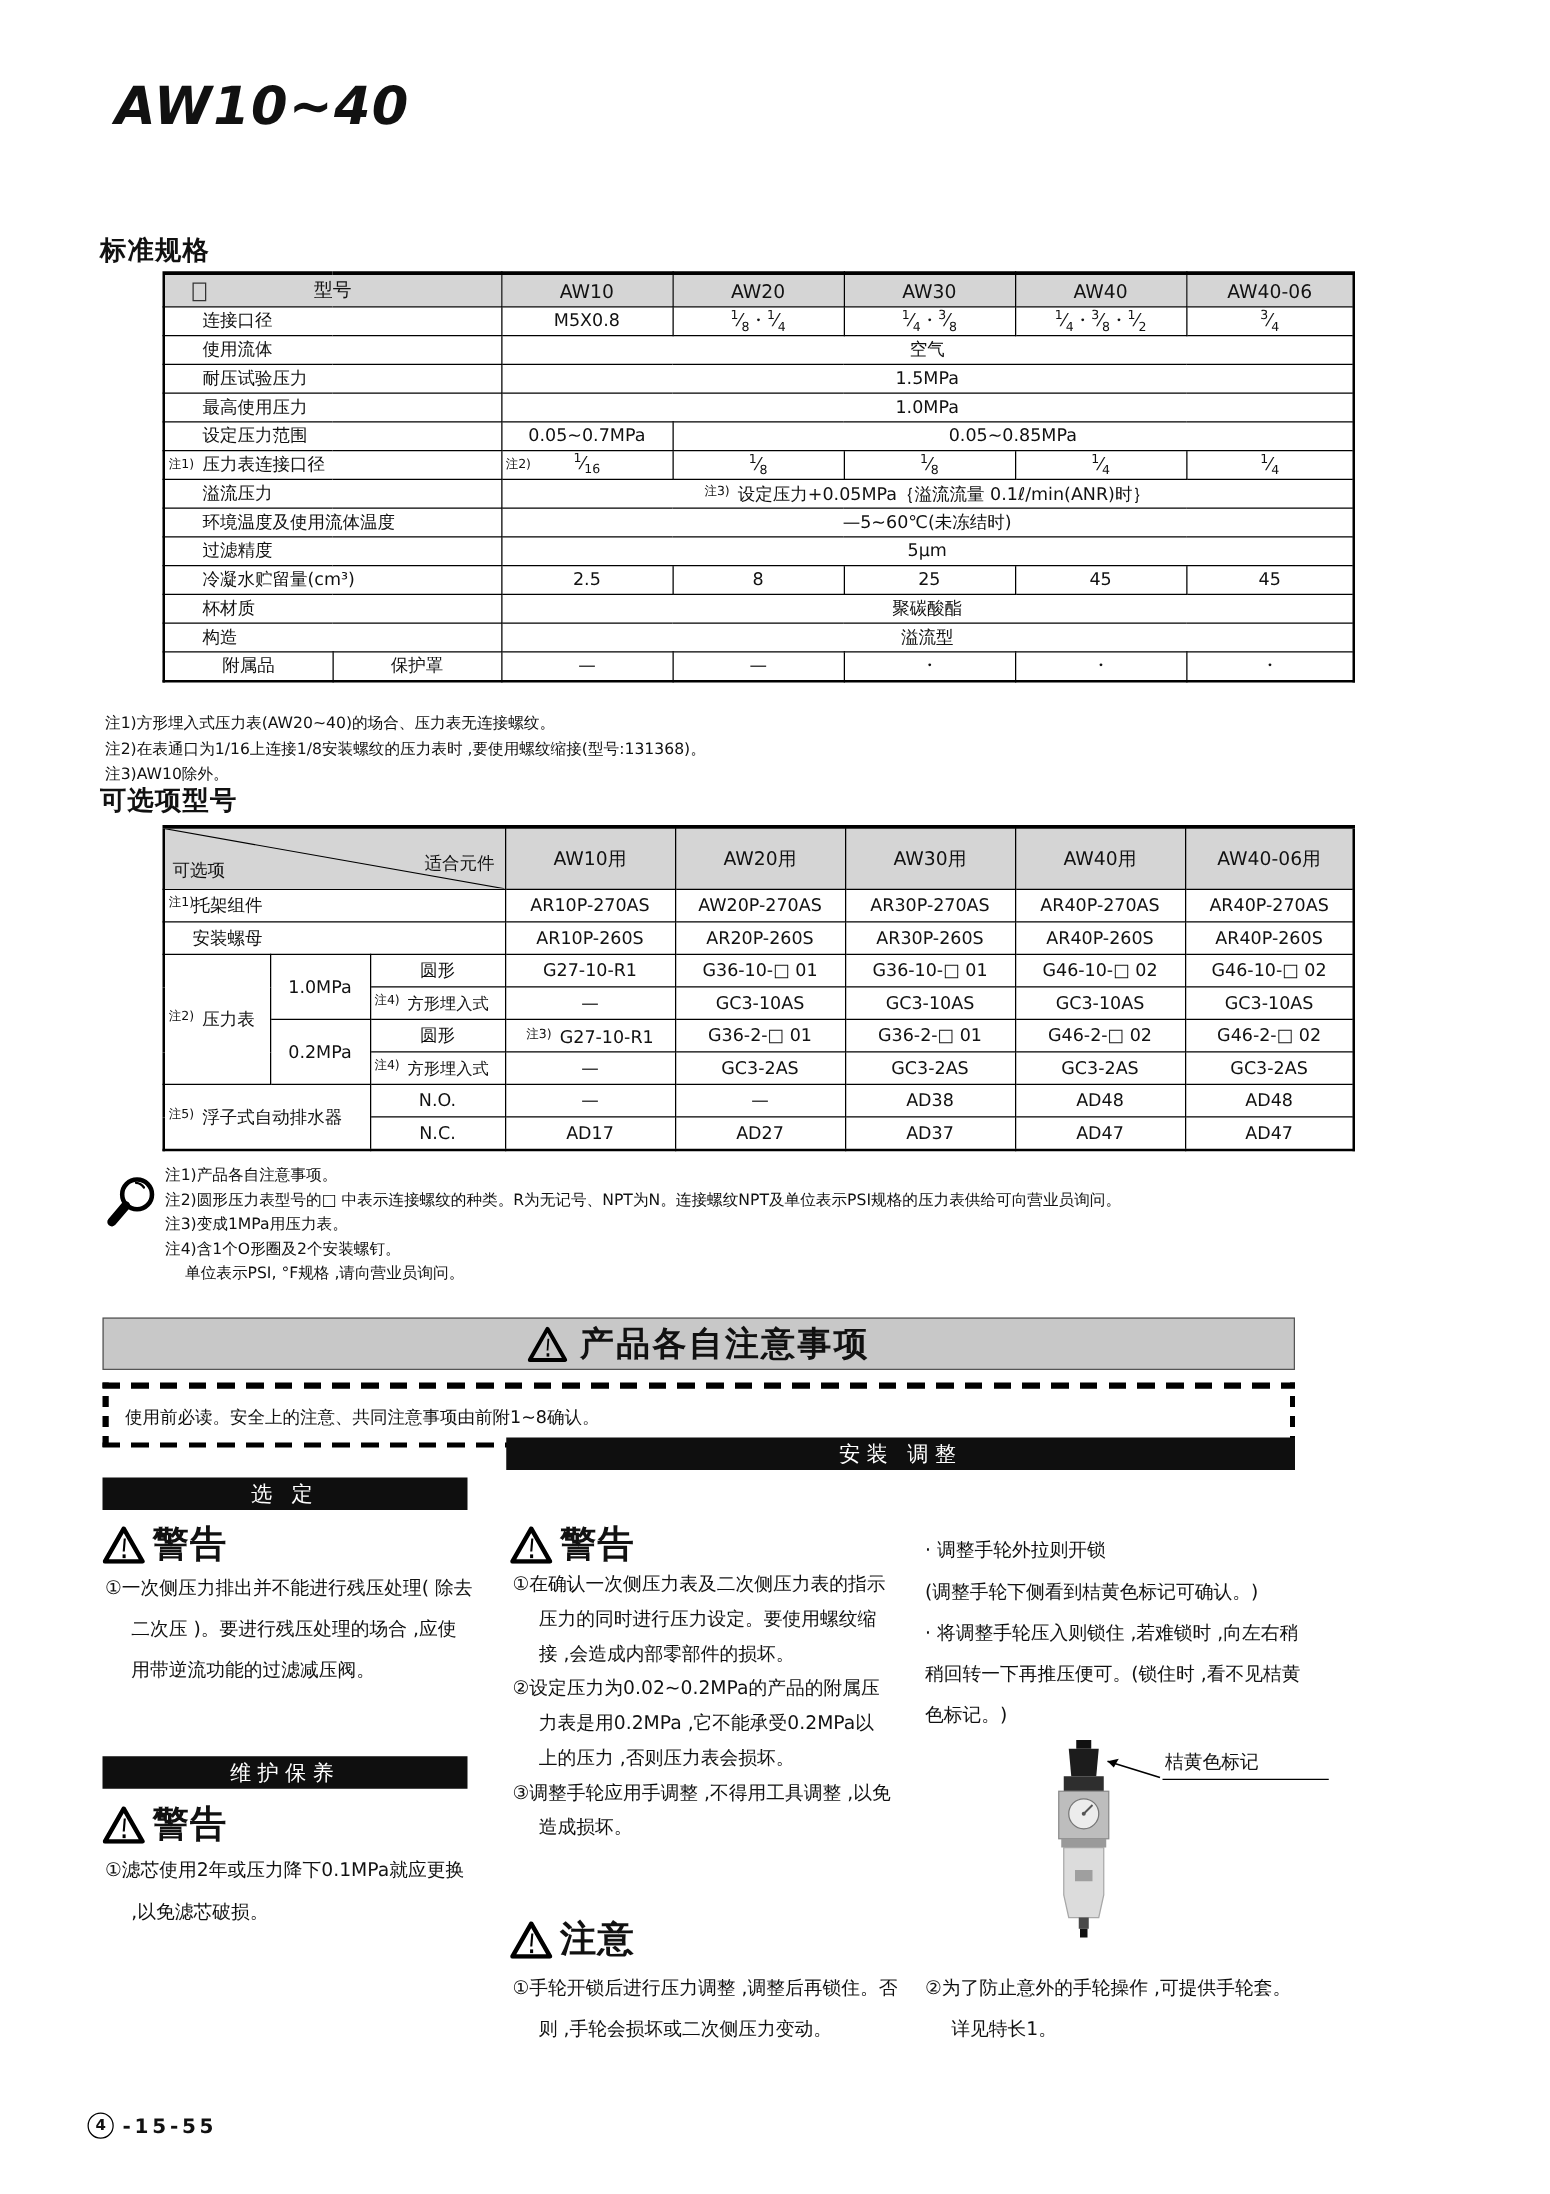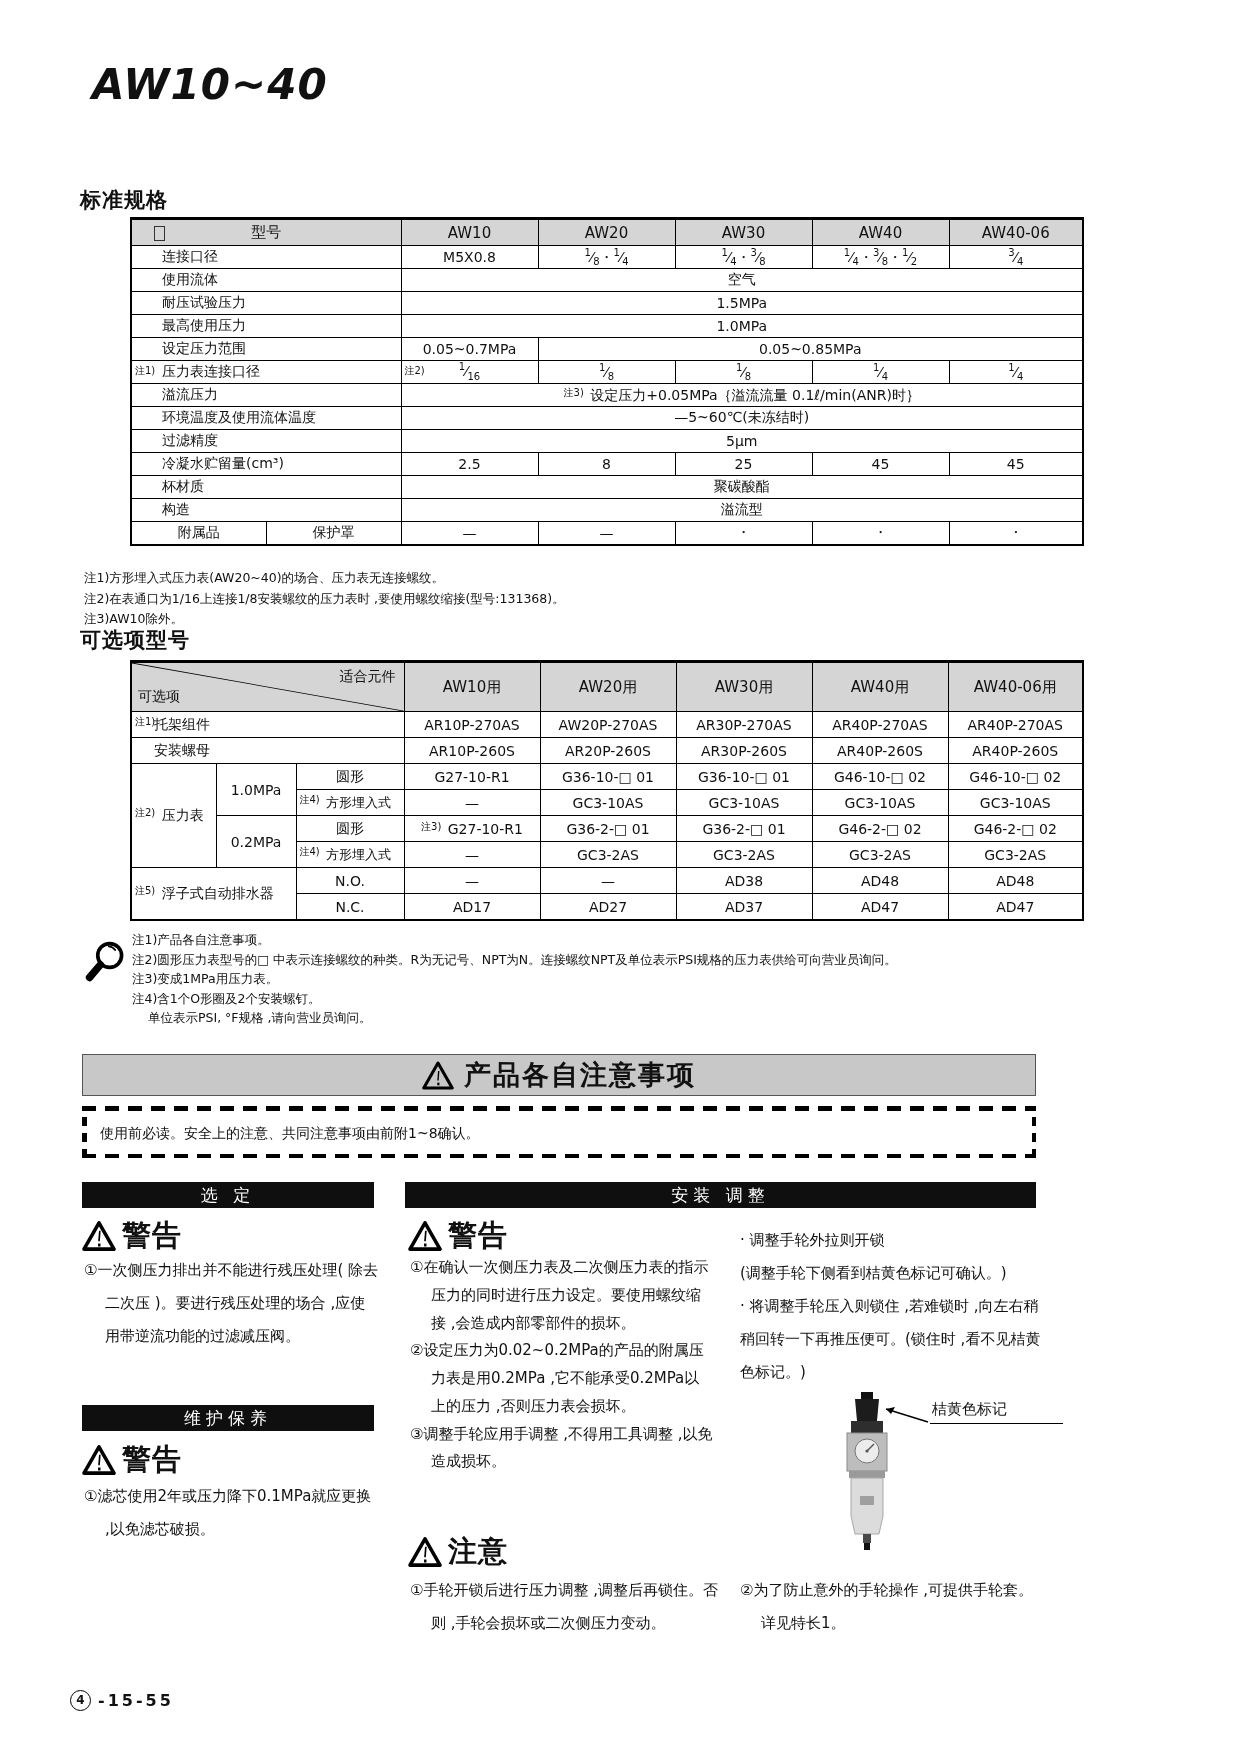--- a/index.html
+++ b/index.html
@@ -21,21 +21,21 @@
   #opt-table{top:660px;}
   #opt-table td{height:25px;}
   #opt-table tr.hdr td{height:48px;background:#d5d5d5;font-size:15px;}
   .lbl{text-align:left !important;padding-left:30px !important;position:relative;}
   .lbl2{text-align:left !important;padding-left:22px !important;position:relative;}
   .gnote{position:absolute;left:3px;top:3px;font-size:10px;}
   .inote{font-size:10px;vertical-align:4px;margin-right:2px;}
   .corner1{position:relative;}
   .tofu{display:inline-block;width:9px;height:13px;border:1px solid #333;position:absolute;left:22px;top:6px;}
   .corner2{position:relative;padding:0 !important;}
-  .corner2 .ct{position:absolute;right:8px;top:5px;font-size:14px;}
+  .corner2 .ct{position:absolute;right:8px;top:19px;font-size:14px;}
   .corner2 .cb{position:absolute;left:6px;bottom:5px;font-size:14px;}
   .corner2 svg{position:absolute;inset:0;width:100%;height:100%;}
   .sq{text-align:left !important;padding-left:3px !important;font-size:13px !important;}
   sup,sub{font-size:10px;}
   
   .notes{position:absolute;font-size:12.5px;line-height:20.5px;}
   #spec-notes{left:84px;top:568px;}
   #opt-notes{left:132px;top:930px;line-height:19.5px;}
   .notes p{margin:0;}
   .notes p.indent{padding-left:16px;}
@@ -46,21 +46,21 @@
   .banner .btxt{font-size:27px;font-weight:700;letter-spacing:2px;}
   .introbox{position:absolute;left:82px;top:1106px;width:954px;height:52px;}
   .dash-h{position:absolute;left:0;width:100%;height:4.5px;background:repeating-linear-gradient(90deg,#000 0 14px,transparent 14px 23px);}
   .dash-v{position:absolute;top:0;height:100%;width:4.5px;background:repeating-linear-gradient(0deg,#000 0 9px,transparent 9px 16px);}
   .introbox .txt{position:absolute;left:18px;top:19px;font-size:14px;}
   
   .bar{position:absolute;height:26px;background:#0f0f0f;color:#fff;font-size:17px;letter-spacing:5px;
        display:flex;align-items:center;justify-content:center;}
   #bar-sel{left:82px;top:1182px;width:292px;}
   #bar-maint{left:82px;top:1405px;width:292px;}
-  #bar-inst{left:405px;top:1182px;width:631px;}
+  #bar-inst{left:405px;top:1150px;width:631px;}
   .warn-t{position:absolute;display:flex;align-items:center;gap:6px;font-size:29px;font-weight:700;letter-spacing:1px;}
   .para{position:absolute;font-size:15px;line-height:2.2;}
   .para p{margin:0;padding-left:1.4em;text-indent:-1.4em;}
   .para-tight{line-height:1.85;}
   #sel-warn{left:82px;top:1216px;} #sel-para{left:84px;top:1254px;width:296px;}
   #maint-warn{left:82px;top:1440px;} #maint-para{left:84px;top:1480px;width:296px;}
   #inst-warn{left:408px;top:1216px;} #inst-para{left:410px;top:1254px;width:304px;}
   #inst-caut{left:408px;top:1532px;} #caut-para{left:410px;top:1574px;width:312px;}
   #handle-notes{left:740px;top:1224px;width:302px;line-height:2.2;}
   #handle-notes p{padding-left:0;text-indent:0;}

